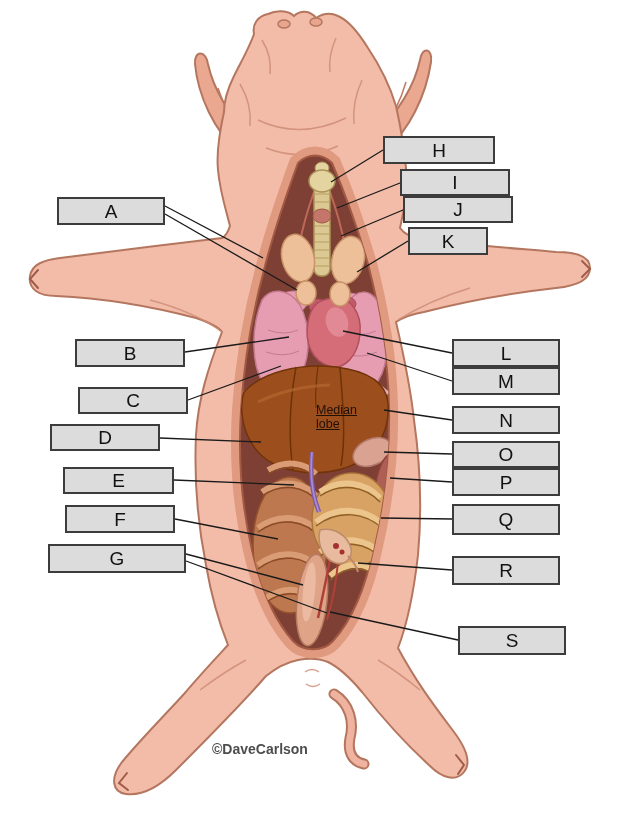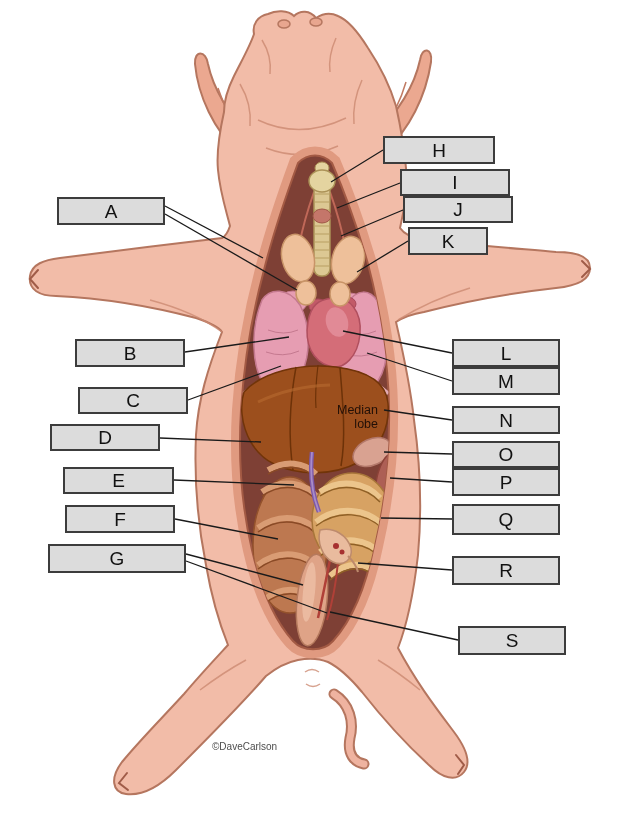--- a/index.html
+++ b/index.html
@@ -7,26 +7,26 @@
     position:relative;width:620px;height:830px;background:#ffffff;
     overflow:hidden;font-family:"Liberation Sans",sans-serif;
   }
   .canvas > svg{position:absolute;left:0;top:0;}
   .label-box{
     position:absolute;background:#dcdcdc;border:2px solid #3c3c3c;
     display:flex;align-items:center;justify-content:center;
     font-size:19px;color:#111;box-sizing:border-box;line-height:1;
   }
   .organ-text{
-    position:absolute;left:316px;top:403px;width:62px;text-align:right;
-    font-size:12.5px;line-height:1.15;color:#221007;
+    position:absolute;left:316px;top:403px;width:62px;text-align:left;
+    font-size:12.5px;line-height:1.15;color:#221007;text-decoration:underline;
   }
   .credit{
-    position:absolute;left:212px;top:741px;font-size:10px;color:#4d4d4d;
-    font-weight:400;
+    position:absolute;left:212px;top:741px;font-size:14px;color:#4d4d4d;
+    font-weight:700;
   }
 </style>
 </head>
 <body>
 
 <div class="canvas">
 
   <svg width="620" height="830" viewBox="0 0 620 830">
     <defs>
       <clipPath id="cavityClip">

